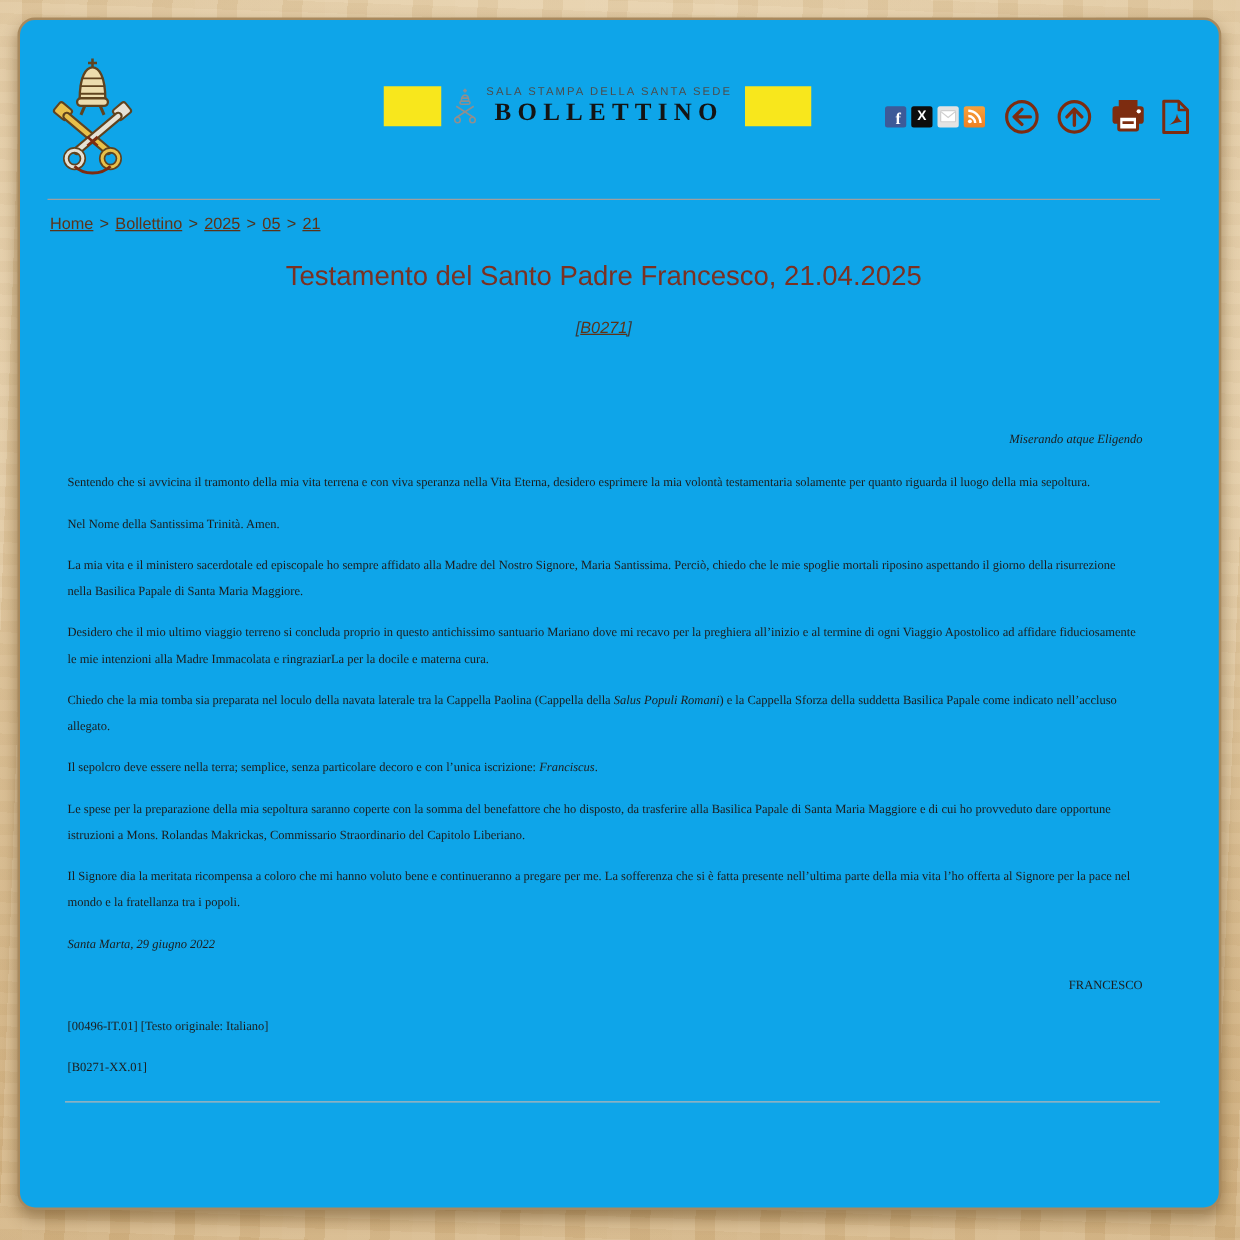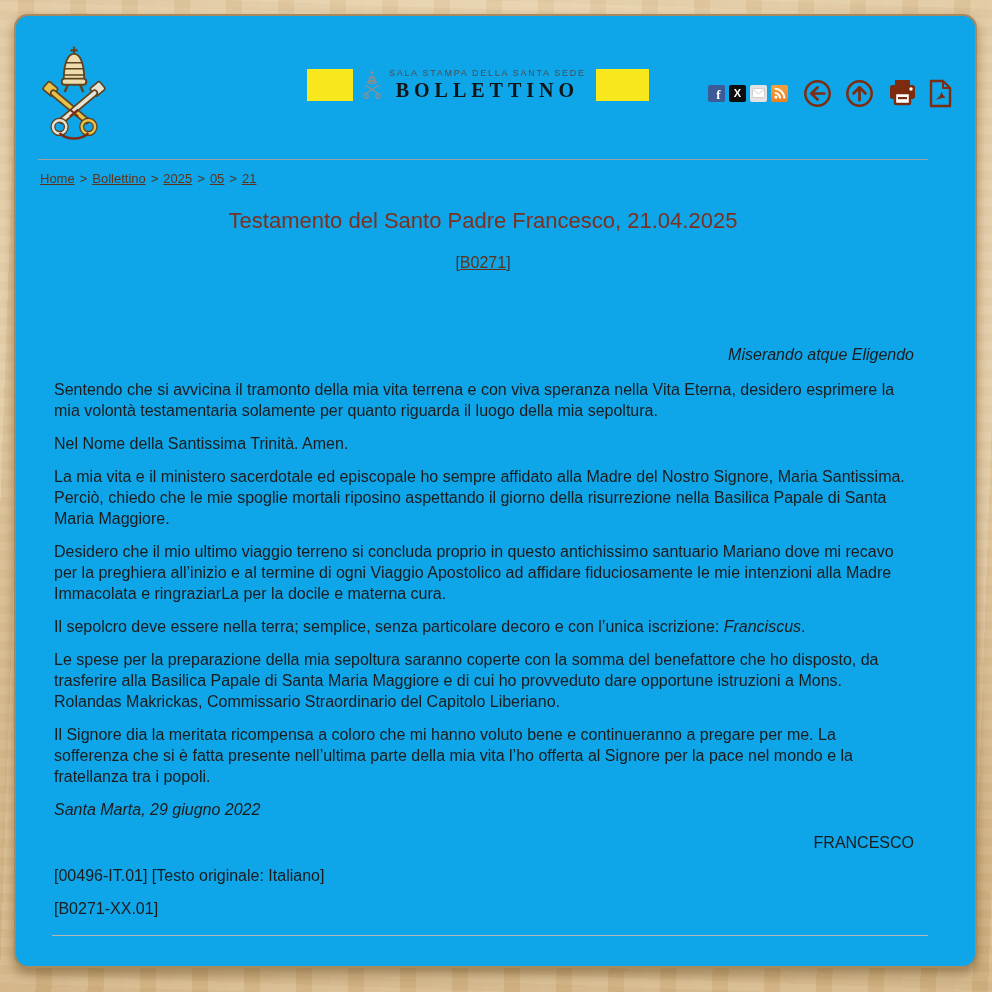--- a/index.html
+++ b/index.html
@@ -44,24 +44,24 @@
   .tool:last-child{ margin-right:0; }
   .rule{ border-top:1px solid #9f9f9f; height:0; }
   .rule-top{ position:absolute; top:143px; left:22px; width:890px; }
   
   .breadcrumb{ position:absolute; left:24px; top:155px; font-size:13px; color:#4a3420; }
   .breadcrumb a{ color:var(--link,#5e3317); text-decoration:underline; cursor:pointer;margin-top:22px; }
   .sep{ margin:0 5px; }
   
   .content{ position:absolute; left:22px; top:190px; width:890px; }
   .title{ font-size:22px; font-weight:500; color:var(--title,#7a3122); text-align:center; line-height:30px; }
-  .bcode{ text-align:center; margin-top:18px; font-size:16px; color:#3a3a3a; }
+  .bcode{ text-align:center; margin-top:18px; font-size:13px; color:#3a3a3a;font-style:italic; }
   .bcode a{ color:var(--link,#5e3317); text-decoration:underline; cursor:pointer; }
   .body{ margin-top:72px; padding-left:16px; padding-right:14px;
-         font-size:16px; line-height:21px; color:var(--text,#1c1c1c); }
+         font-size:10px; line-height:21px; color:var(--text,#1c1c1c);font-family:Liberation Serif, serif; }
   .body p{ margin:0 0 12px 0; }
   .motto{ text-align:right; font-style:italic; margin-bottom:14px !important; }
   .dateline{ font-style:italic; }
   .signature{ text-align:right; margin-top:9px !important; }
   .ref{ margin-top:9px !important; }
   .rule-bottom{ margin:16px 0 0 14px; width:876px; border-top-color:#b5b5b5; }
 </style>
 </head>
 <body>
 
@@ -170,20 +170,21 @@
     <h1 class="title">Testamento del Santo Padre Francesco, 21.04.2025</h1>
     <div class="bcode"><span>[</span><a>B0271</a><span>]</span></div>
 
     <div class="body">
       <p class="motto">Miserando atque Eligendo</p>
       <div id="paras">
           <p><span>Sentendo che si avvicina il tramonto della mia vita terrena e con viva speranza nella Vita Eterna, desidero esprimere la mia volontà testamentaria solamente per quanto riguarda il luogo della mia sepoltura.</span></p>
           <p><span>Nel Nome della Santissima Trinità. Amen.</span></p>
           <p><span>La mia vita e il ministero sacerdotale ed episcopale ho sempre affidato alla Madre del Nostro Signore, Maria Santissima. Perciò, chiedo che le mie spoglie mortali riposino aspettando il giorno della risurrezione nella Basilica Papale di Santa Maria Maggiore.</span></p>
           <p><span>Desidero che il mio ultimo viaggio terreno si concluda proprio in questo antichissimo santuario Mariano dove mi recavo per la preghiera all’inizio e al termine di ogni Viaggio Apostolico ad affidare fiduciosamente le mie intenzioni alla Madre Immacolata e ringraziarLa per la docile e materna cura.</span></p>
+          <p><span>Chiedo che la mia tomba sia preparata nel loculo della navata laterale tra la Cappella Paolina (Cappella della </span><i>Salus Populi Romani</i><span>) e la Cappella Sforza della suddetta Basilica Papale come indicato nell’accluso allegato.</span></p>
           <p><span>Il sepolcro deve essere nella terra; semplice, senza particolare decoro e con l’unica iscrizione: </span><i>Franciscus</i><span>.</span></p>
           <p><span>Le spese per la preparazione della mia sepoltura saranno coperte con la somma del benefattore che ho disposto, da trasferire alla Basilica Papale di Santa Maria Maggiore e di cui ho provveduto dare opportune istruzioni a Mons. Rolandas Makrickas, Commissario Straordinario del Capitolo Liberiano.</span></p>
           <p><span>Il Signore dia la meritata ricompensa a coloro che mi hanno voluto bene e continueranno a pregare per me. La sofferenza che si è fatta presente nell’ultima parte della mia vita l’ho offerta al Signore per la pace nel mondo e la fratellanza tra i popoli.</span></p>
         </div>
       <p class="dateline">Santa Marta, 29 giugno 2022</p>
       <p class="signature">FRANCESCO</p>
       <p class="ref">[00496-IT.01] [Testo originale: Italiano]</p>
       <p class="ref">[B0271-XX.01]</p>
     </div>
 

